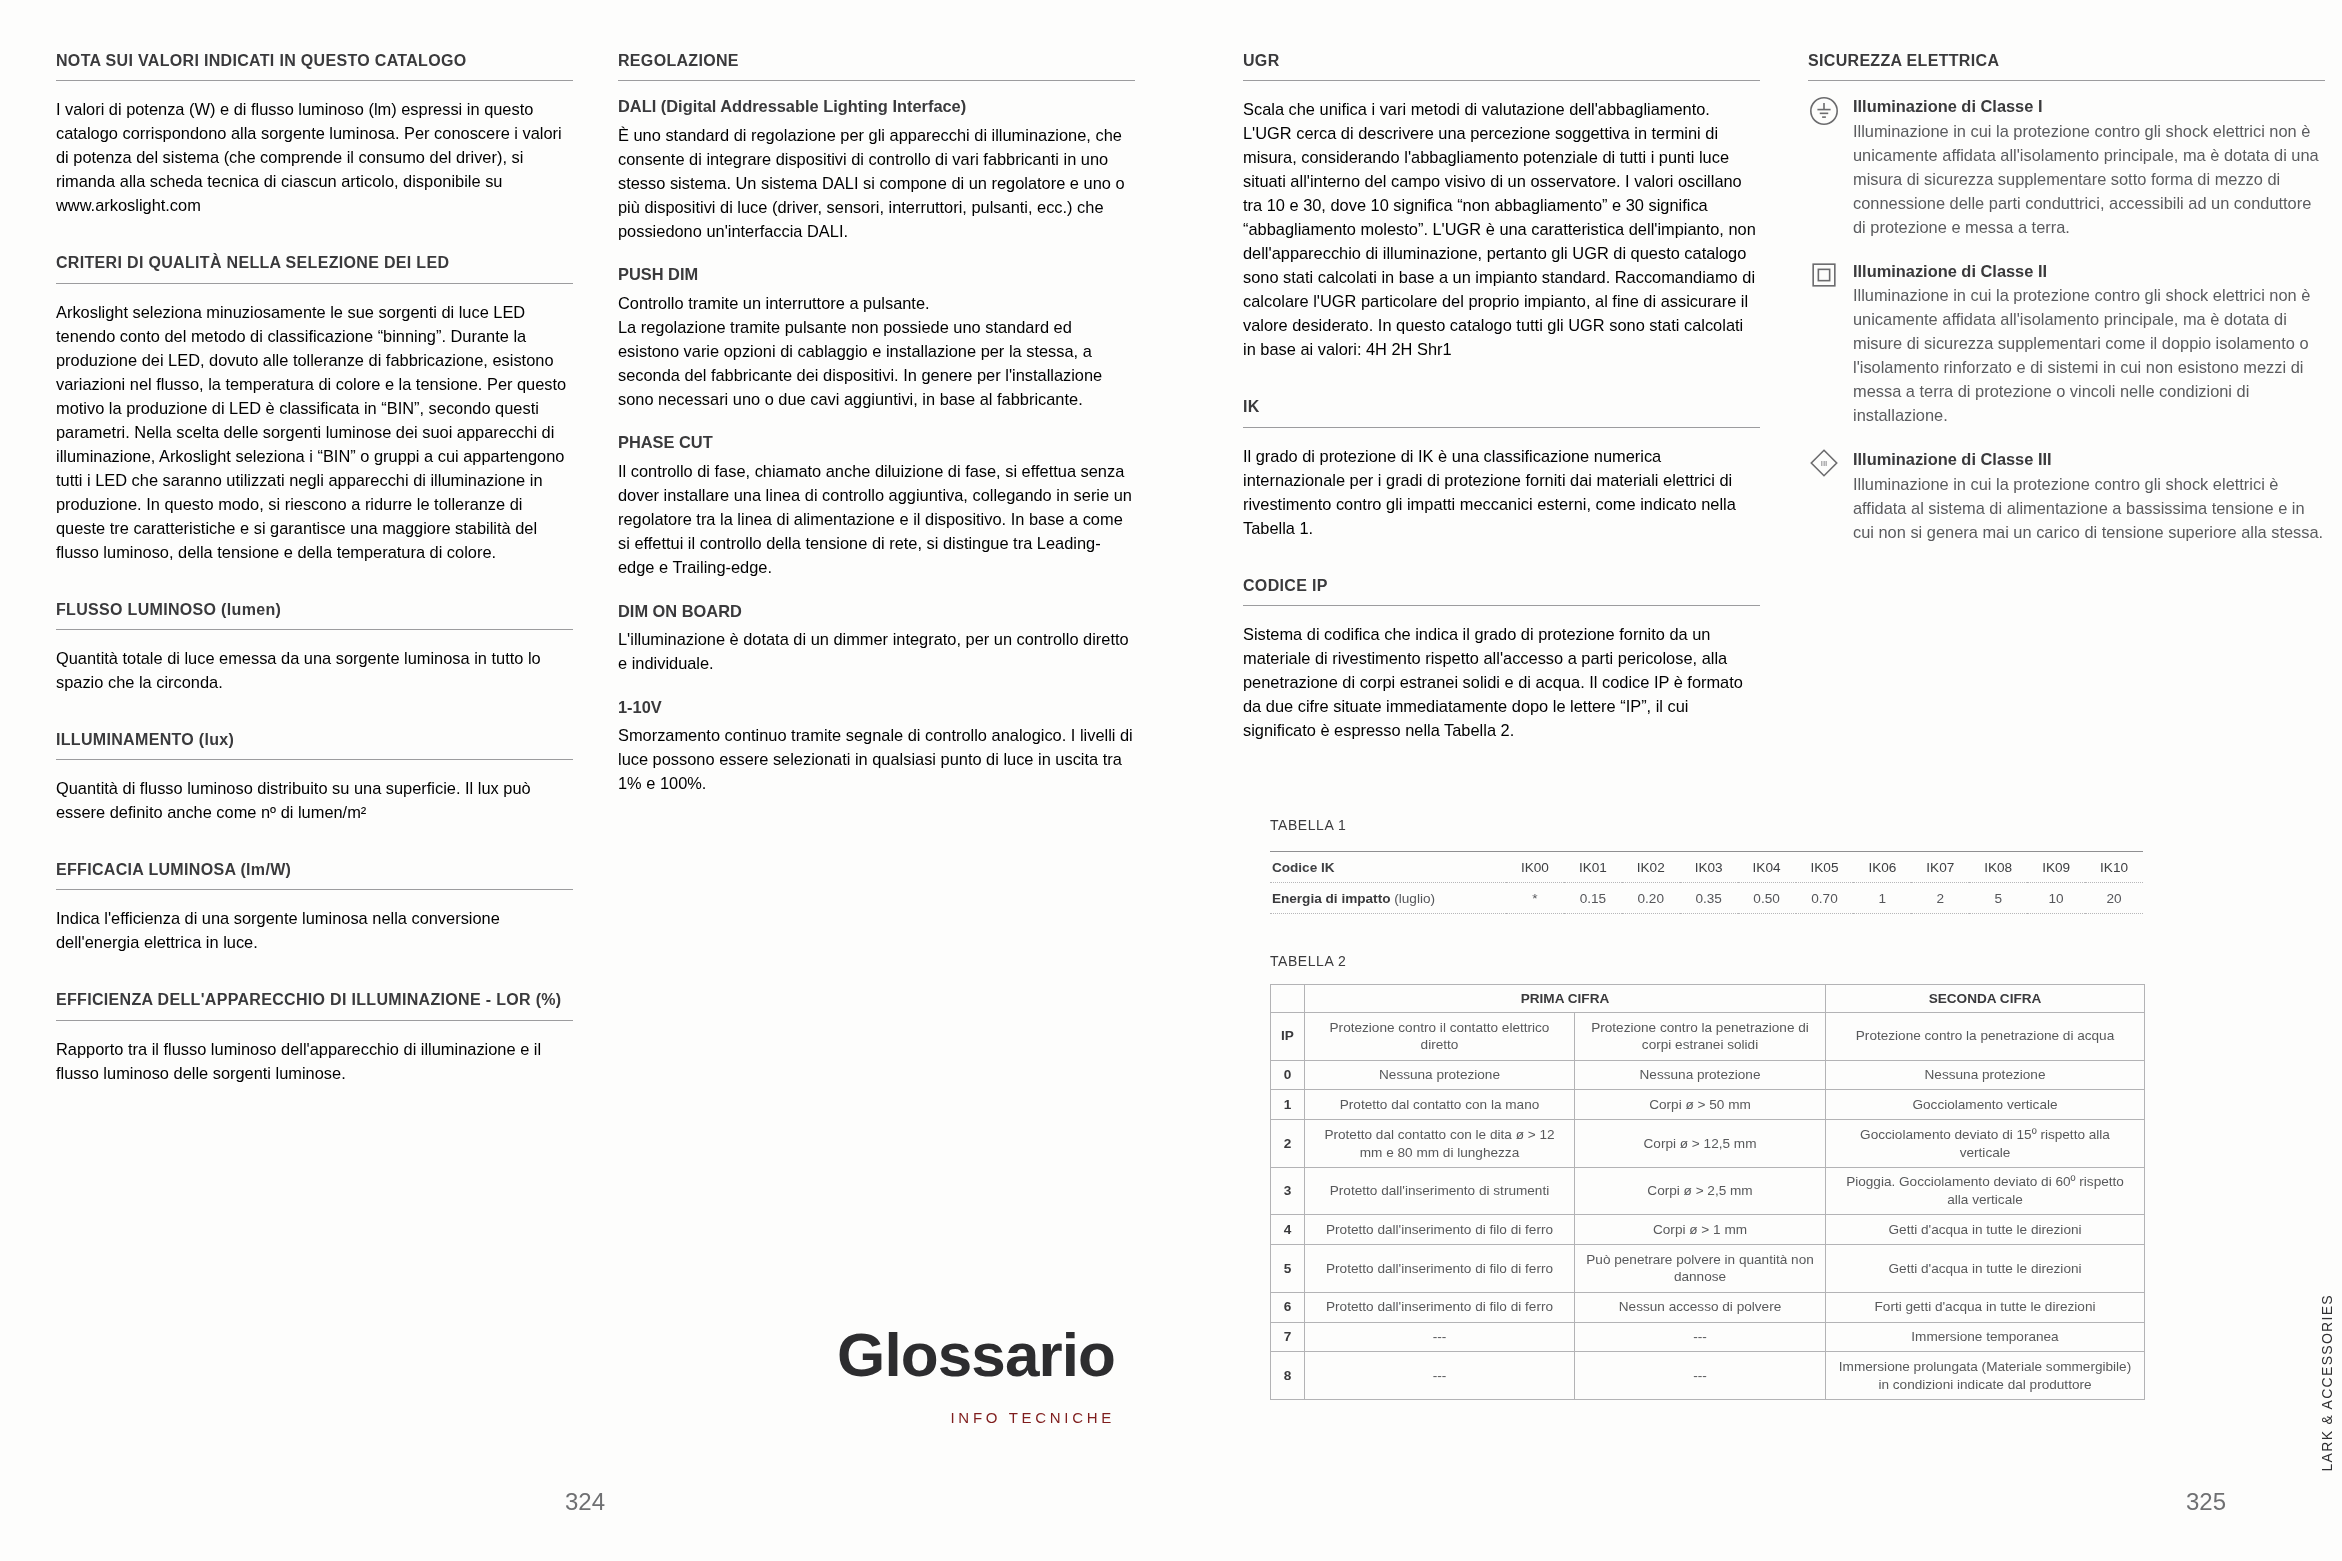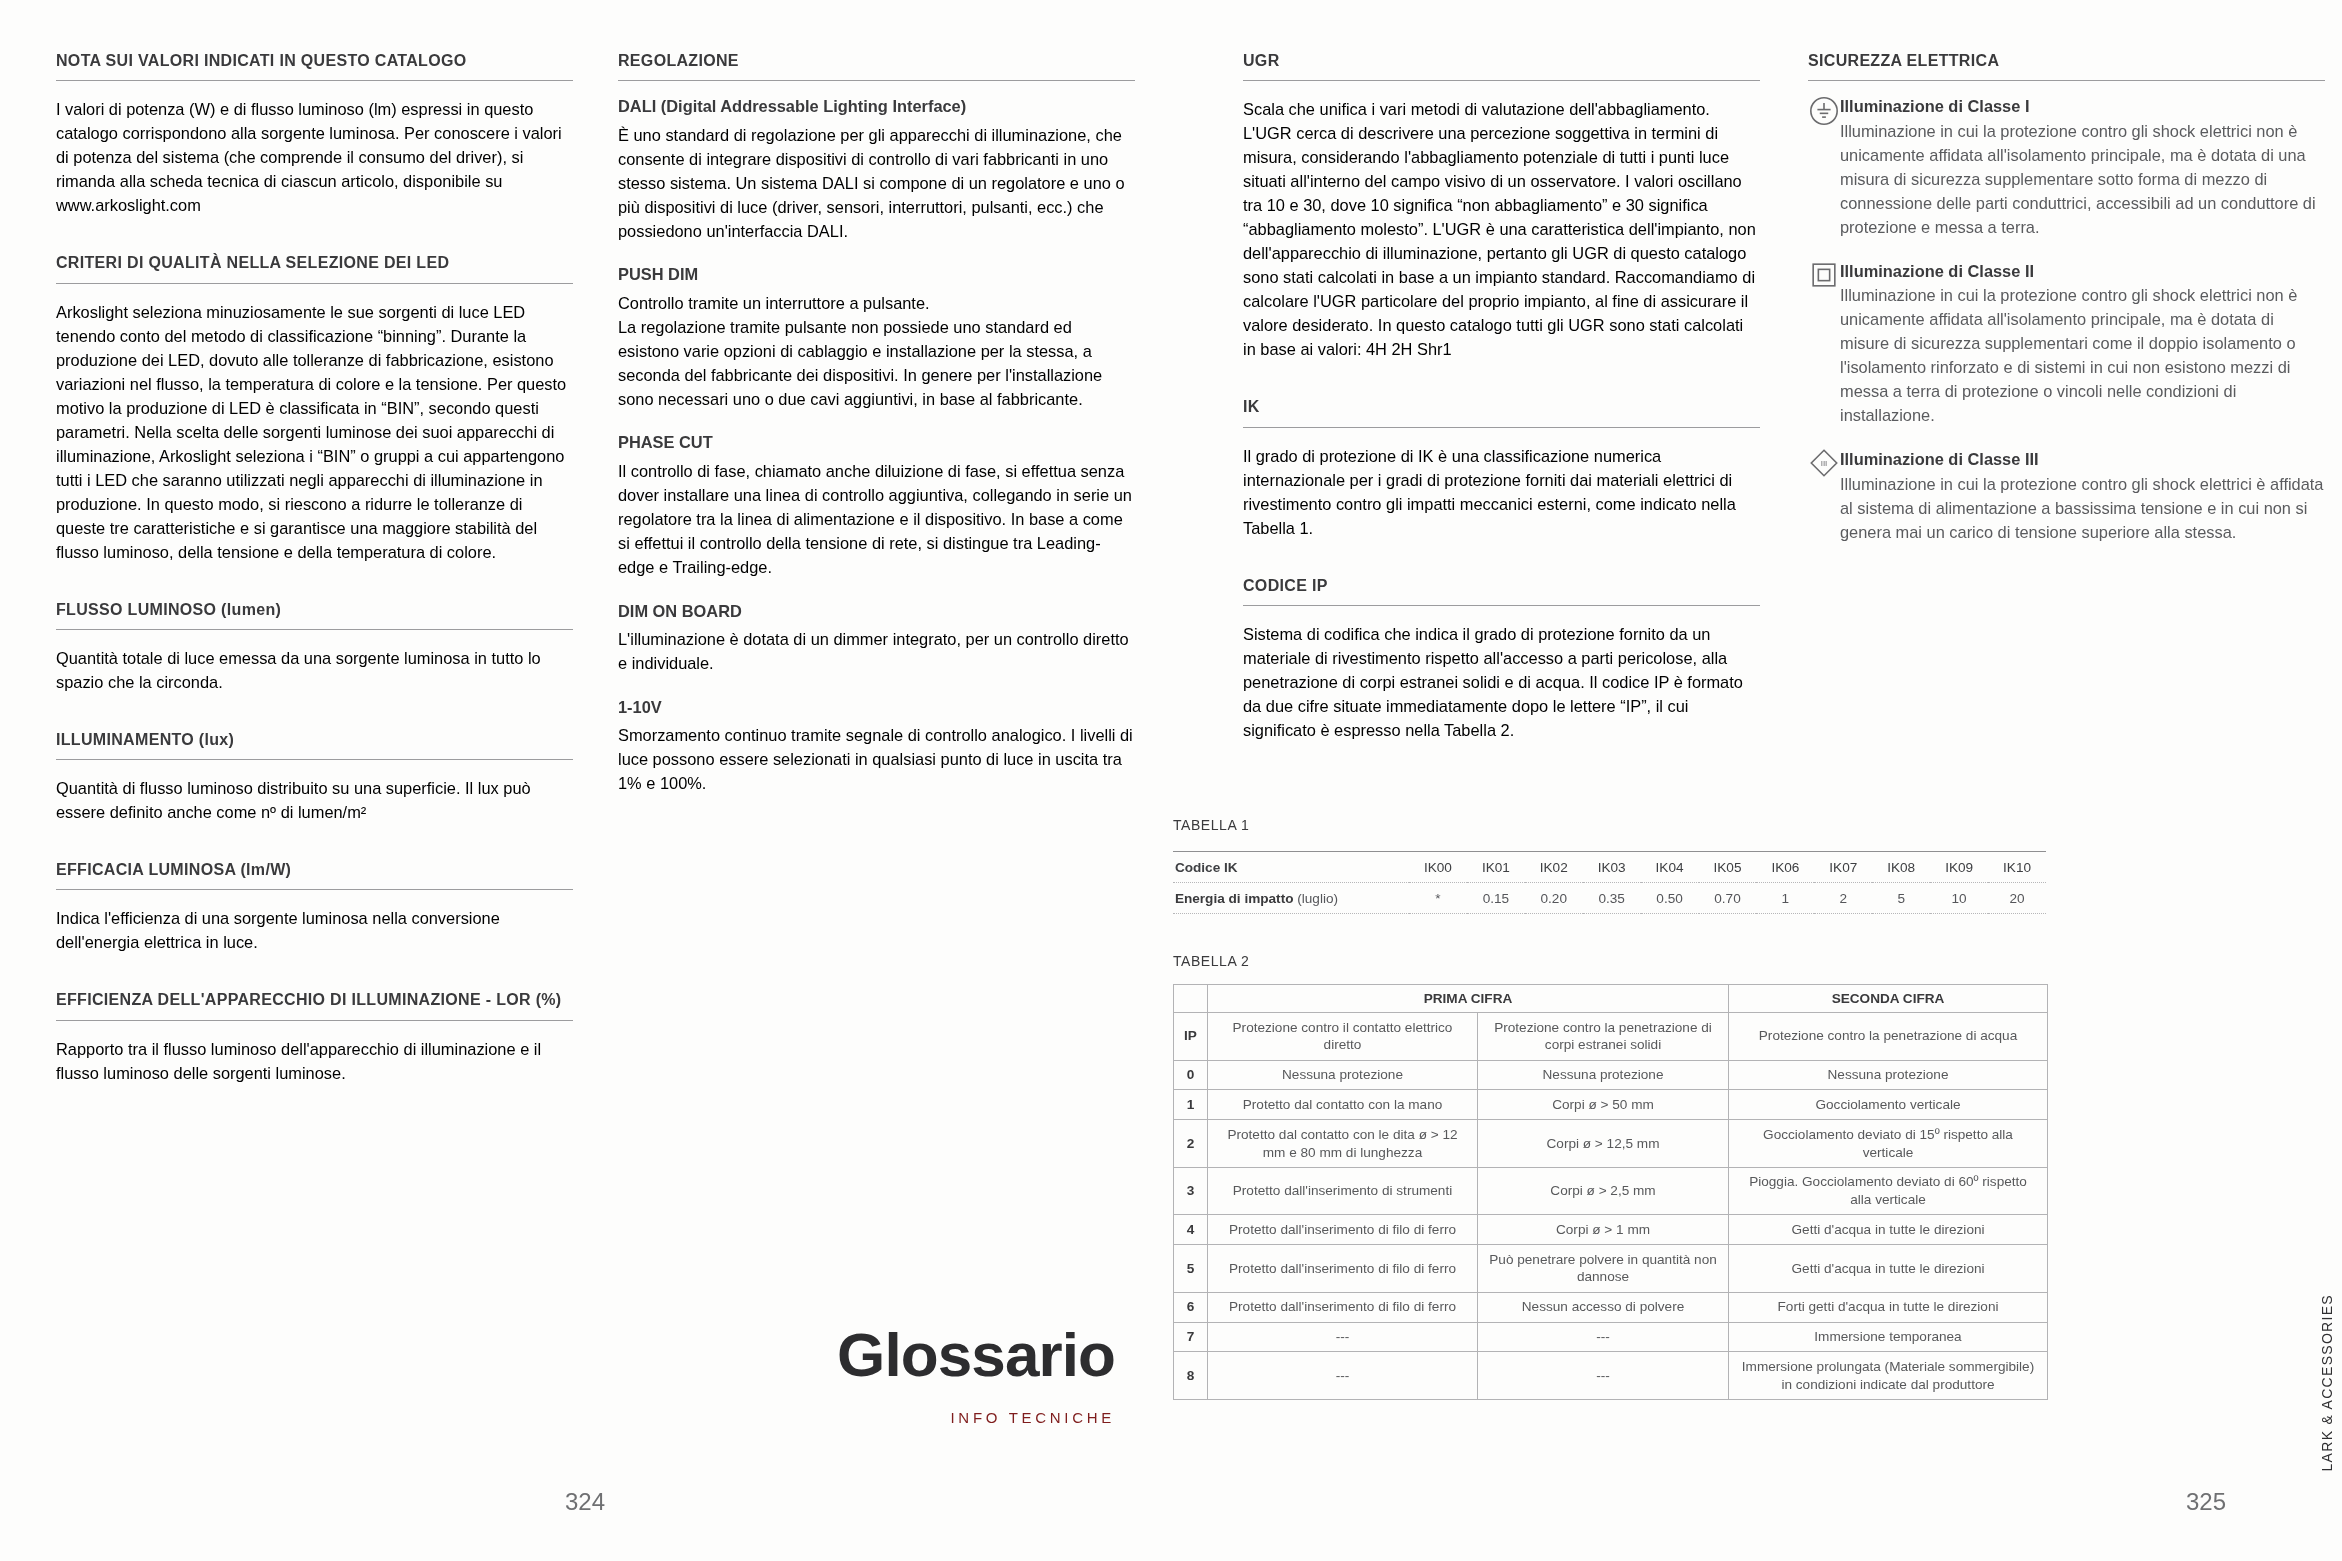--- a/index.html
+++ b/index.html
@@ -14,28 +14,28 @@
   #col2{left:618px;}
   #col3{left:1243px;}
   #col4{left:1808px;width:517px;}
 
   .sec-head{font-size:16px;font-weight:bold;color:#3a3a3c;letter-spacing:.02em;margin:0 0 10.3px;}
   .rule{border:none;border-top:0.9px solid #9c9c9e;margin:0 0 16px;}
   .para{font-size:16.4px;line-height:24px;color:#000000;margin:0 0 37px;white-space:pre-line;}
   .sub-head{font-size:16.4px;font-weight:bold;color:#3a3a3c;margin:0 0 6.6px;}
   .sub-para{margin-bottom:22.5px;}
 
-  .class-block{display:flex;gap:0;margin-bottom:22.5px;}
+  .class-block{display:flex;gap:13px;margin-bottom:22.5px;}
   .class-icon{flex:none;width:32px;height:32px;margin-top:-2.8px;}
   .class-icon svg{width:32px;height:32px;display:block;}
   .class-text{flex:1;}
   .class-title{font-size:16.4px;font-weight:bold;color:#3a3a3c;margin:0 0 2.8px;}
   .class-body{font-size:16.4px;line-height:24px;color:#5a5b5e;margin:0;}
 
-  #tables{position:absolute;left:1173px;top:817px;width:873px;}
+  #tables{position:absolute;left:1270px;top:817px;width:873px;}
   .tbl-label{font-size:14px;color:#3a3a3c;letter-spacing:.04em;margin:0;}
   #tabella2-label{margin-top:39px;}
 
   table.t1{width:873px;border-collapse:collapse;table-layout:fixed;margin-top:18px;}
   table.t1 td{font-size:13.6px;color:#55565a;text-align:center;padding:7.5px 1.9px;}
   table.t1 td.t1-lbl{text-align:left;padding-left:1.9px;}
   table.t1 col.lblcol{width:236px;}
   .t1-bold{font-weight:bold;color:#3a3a3c;}
   #t1-row-codes td{border-top:0.9px solid #8f8f91;border-bottom:0.9px dotted #b7b7b9;color:#3f4043;}
   #t1-row-values td{border-bottom:0.9px dotted #b7b7b9;}

